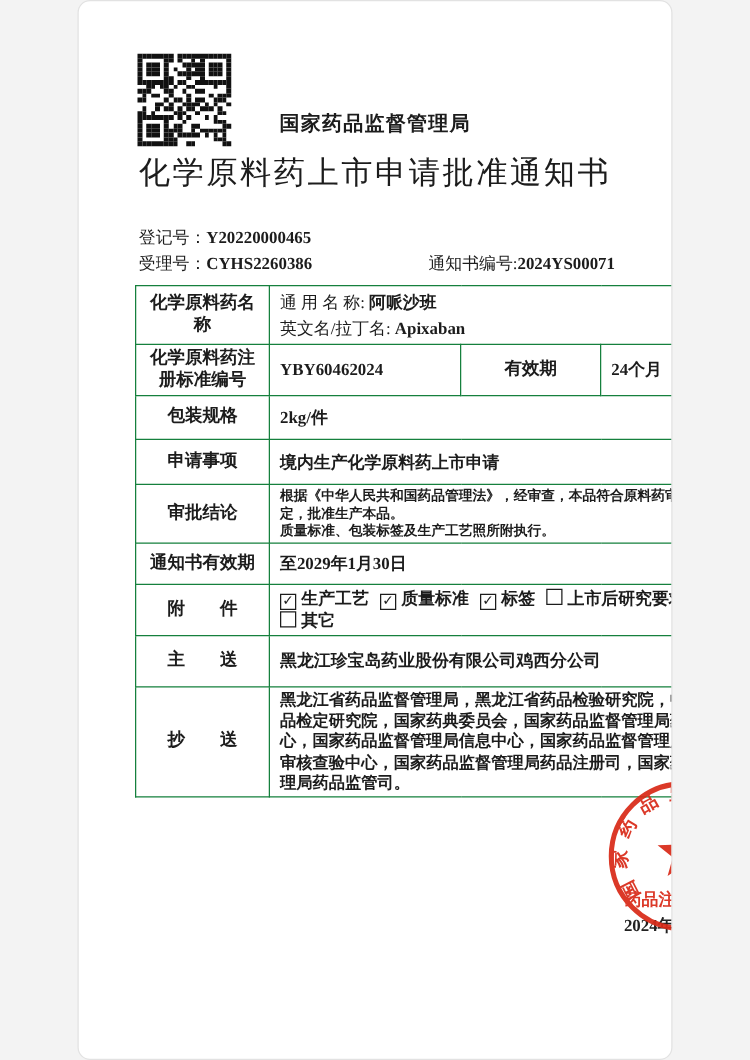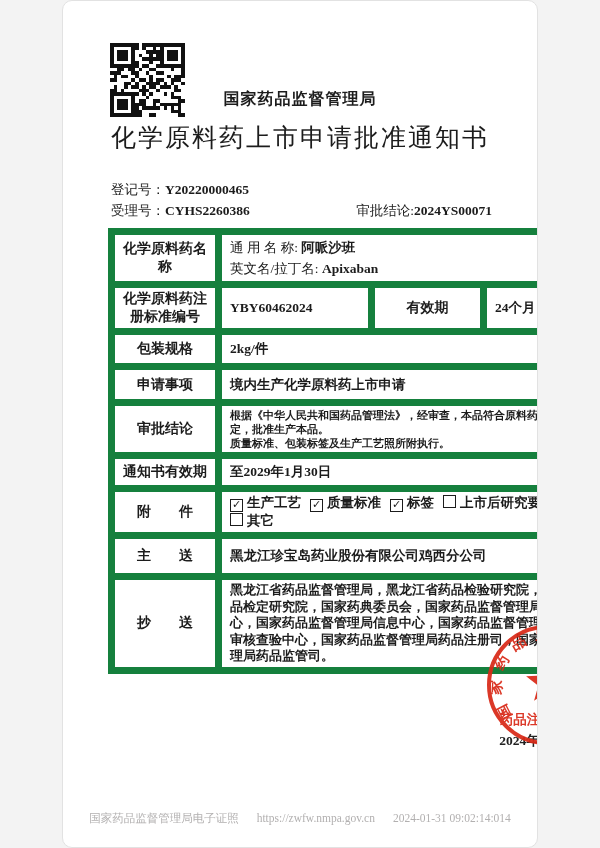--- a/index.html
+++ b/index.html
@@ -37,21 +37,21 @@
   .reg2{top:201px;}
   .notice-no{position:absolute;top:201px;right:45px;font-size:13.5px;}
   .regline b,.notice-no b{font-weight:bold;}
   
   table.doc{
     position:absolute;left:45px;top:227px;width:510px;
     border-collapse:collapse;table-layout:fixed;
     font-size:13.5px;
   }
   table.doc td{
-    border:7px solid #15803d;
+    border:1px solid #15803d;
     vertical-align:middle;
     padding:2px 8px;
     overflow:hidden;
   }
   td.lbl{
     text-align:center;font-weight:bold;font-size:14px;
     padding:2px 4px;line-height:18px;
   }
   td.val{font-weight:bold;line-height:18px;}
   .sub{font-weight:normal;}
@@ -538,21 +538,21 @@
   <div class="org">国家药品监督管理局</div>
   <h1 class="title">化学原料药上市申请批准通知书</h1>
 
   <div class="regline reg1">
     <span>登记号：</span><b>Y20220000465</b>
   </div>
   <div class="regline reg2">
     <span>受理号：</span><b>CYHS2260386</b>
   </div>
   <div class="notice-no">
-    <span>审批结论:</span><b>2024YS00071</b>
+    <span>通知书编号:</span><b>2024YS00071</b>
   </div>
 
   <table class="doc">
     <colgroup>
         <col style="width:107px">
         <col style="width:153px">
         <col style="width:112px">
         <col style="width:138px">
       </colgroup>
 
@@ -623,17 +623,14 @@
       <path id="sealArc" d="M 31.5 96.5 A 46 46 0 1 1 96.5 96.5" fill="none"></path>
     </defs>
     <circle class="seal-stroke" cx="64" cy="64" r="58"></circle>
     <text class="seal-text" font-size="15" letter-spacing="8.5">
       <textPath href="#sealArc" startOffset="50%" text-anchor="middle">国家药品监督管理局</textPath>
     </text>
     <polygon fill="#d92a18" points="64,40 69.41,54.56 84.92,55.2 72.75,64.84 76.93,79.8 64,71.2 51.07,79.8 55.25,64.84 43.08,55.2 58.59,54.56"></polygon>
     <text class="seal-text" x="64" y="103" text-anchor="middle" font-size="13.5">药品注册专用章</text>
   </svg>
 
-  <div class="footer">
-    <span>国家药品监督管理局电子证照</span><span>https://zwfw.nmpa.gov.cn</span><span>2024-01-31 09:02:14:014</span>
-  </div>
 
 </div>
 
 </body></html>

